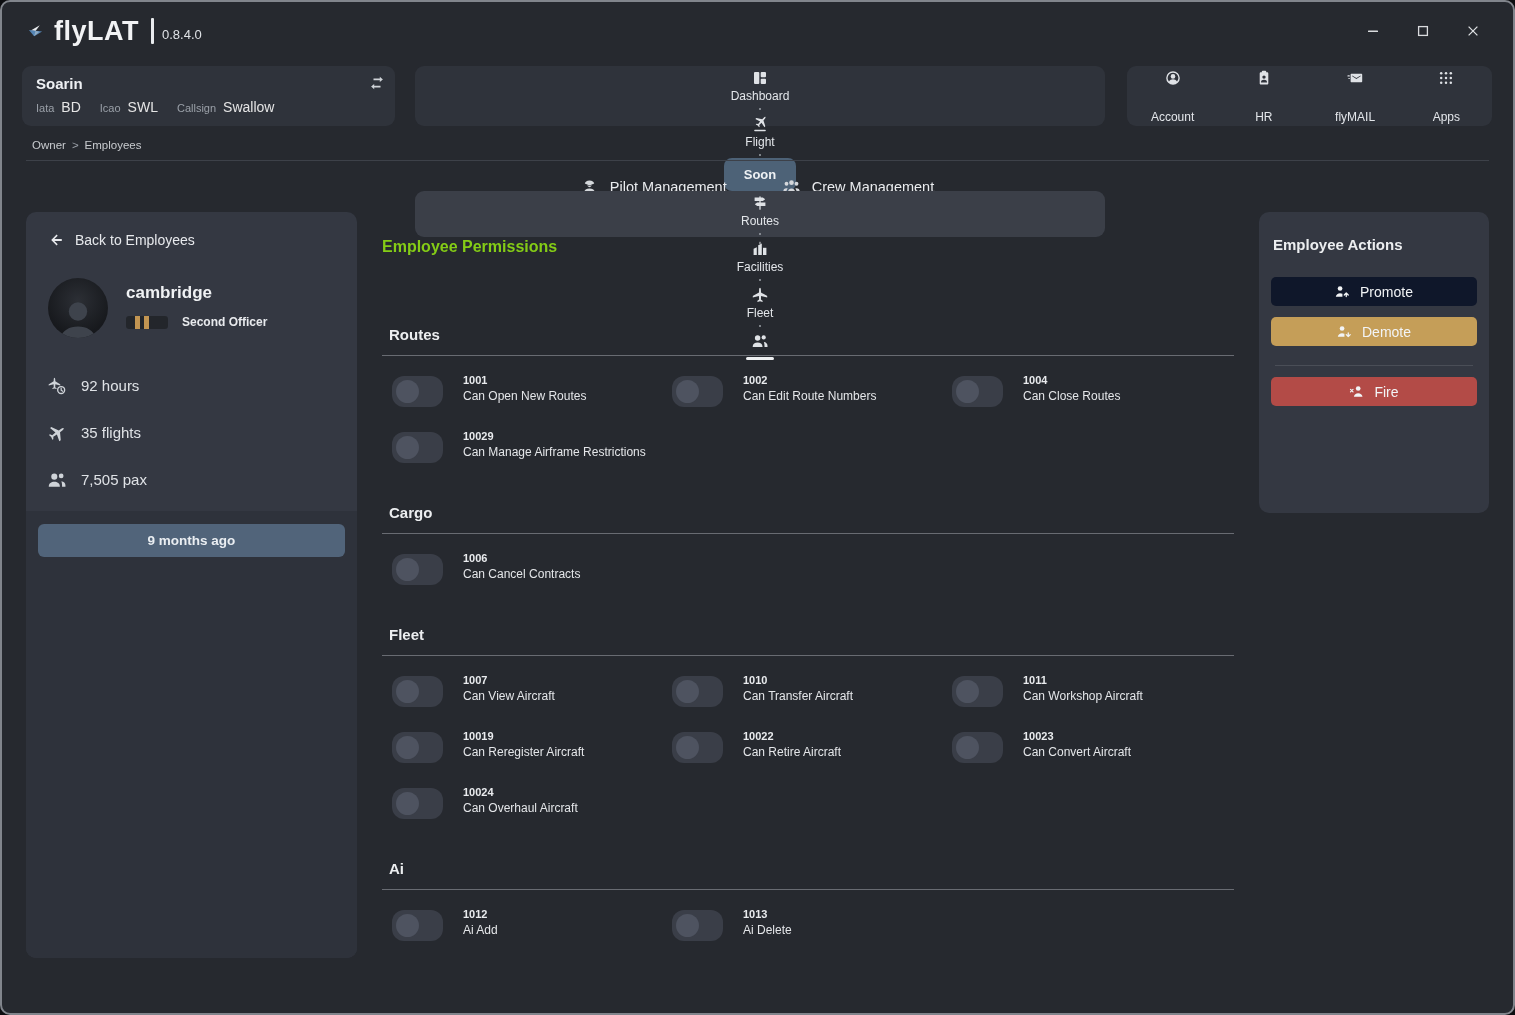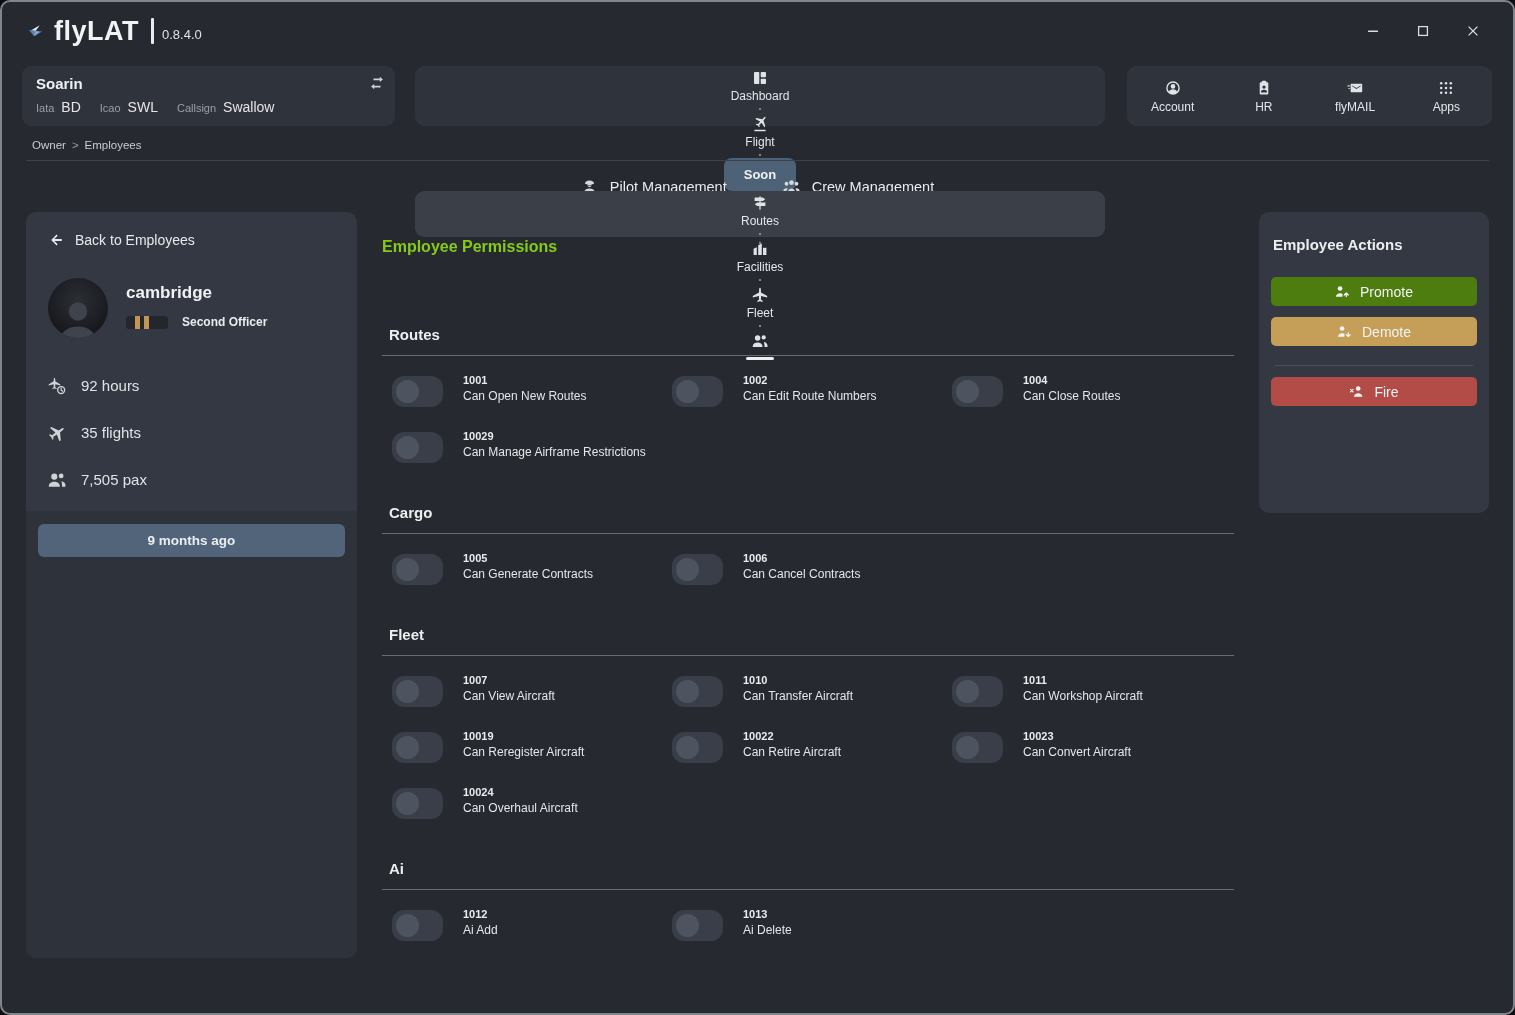--- a/index.html
+++ b/index.html
@@ -40,21 +40,21 @@
   .main-nav{ width:690px; height:60px; display:flex;flex-direction:column; }
   .nav-item{ flex:1; border:none; background:none; color:#dfe2e6; display:flex; flex-direction:column; align-items:center; justify-content:center; gap:3px; cursor:pointer; border-radius:9px; padding:4px 0 2px 0; position:relative; font-family:inherit; }
   .nav-item.highlighted{ background:#3b3f48; }
   .nav-label{ font-size:12px; color:#e3e6ea; }
   .nav-dot{ width:2px; height:2px; border-radius:50%; background:#9ba0a7; margin-top:2px; }
   .nav-underline{ width:28px; height:3px; border-radius:2px; background:#eef0f2; margin-top:5px; }
   .soon-badge{ border:none; background:#4d6277; color:#eef1f4; font-weight:bold; font-size:13px; padding:9px 20px; border-radius:8px; cursor:pointer; font-family:inherit; }
   .nav-badge-wrap{ flex:1; display:flex; justify-content:center; }
 
   .right-nav{ width:365px; height:60px; display:flex; margin-left:2px; }
-  .right-nav .nav-item{ gap:4px; }
+  .right-nav .nav-item{ gap:4px;justify-content:space-between; }
 
   
   .breadcrumb{ padding:13px 30px 0 30px; font-size:11.5px; color:#c8cbcf; display:flex; gap:6px; flex-shrink:0; }
   .crumb{ cursor:pointer; }
   .crumb-sep{ color:#9aa0a8; }
   .top-divider{ border-top:1px solid #3d4149; margin:9px 24px 0 24px; flex-shrink:0; }
 
   
   .mgmt-tabs{ display:flex; justify-content:center; gap:56px; padding:17px 0 13px 0; flex-shrink:0; }
   .tab{ display:flex; align-items:center; gap:12px; background:none; border:none; color:#e9ebee; font-size:14.5px; cursor:pointer; font-family:inherit; }
@@ -425,29 +425,20 @@
           </section>
           <section class="perm-section">
             <h3 class="section-name">Cargo</h3>
             <div class="section-divider"></div>
             <div class="perm-grid">
               <div class="perm-item">
                 <button class="toggle">
                   <span class="knob"></span>
                 </button>
                 <div>
-                  <div class="perm-id">1005</div>
-                  <div class="perm-label">Can Generate Contracts</div>
-                </div>
-              </div>
-              <div class="perm-item">
-                <button class="toggle">
-                  <span class="knob"></span>
-                </button>
-                <div>
                   <div class="perm-id">1006</div>
                   <div class="perm-label">Can Cancel Contracts</div>
                 </div>
               </div>
             </div>
           </section>
           <section class="perm-section">
             <h3 class="section-name">Fleet</h3>
             <div class="section-divider"></div>
             <div class="perm-grid">
@@ -538,21 +529,21 @@
                   <div class="perm-label">Ai Delete</div>
                 </div>
               </div>
             </div>
           </section>
         </div>
     </main>
 
     <aside class="actions-panel">
       <h3 class="actions-title">Employee Actions</h3>
-      <button class="action-btn promote" style="background: #4d7c0f;">
+      <button class="action-btn promote" style="background: #0f172a;">
         <span class="icon">
             <svg viewBox="0 0 16 16" fill="currentColor">
               <circle cx="5.4" cy="4.8" r="2.5"></circle>
               <path d="M.9 13.5c.3-2.4 2.2-3.7 4.5-3.7.9 0 1.8.2 2.5.6v3.1z"></path>
               <path d="M12 13.4V9.6M9.9 11.7L12 9.6l2.1 2.1" fill="none" stroke="currentColor" stroke-width="1.4" stroke-linecap="round" stroke-linejoin="round"></path>
             </svg>
           </span>
         <span>Promote</span>
       </button>
       <button class="action-btn demote" style="background: rgb(197, 158, 88);">

